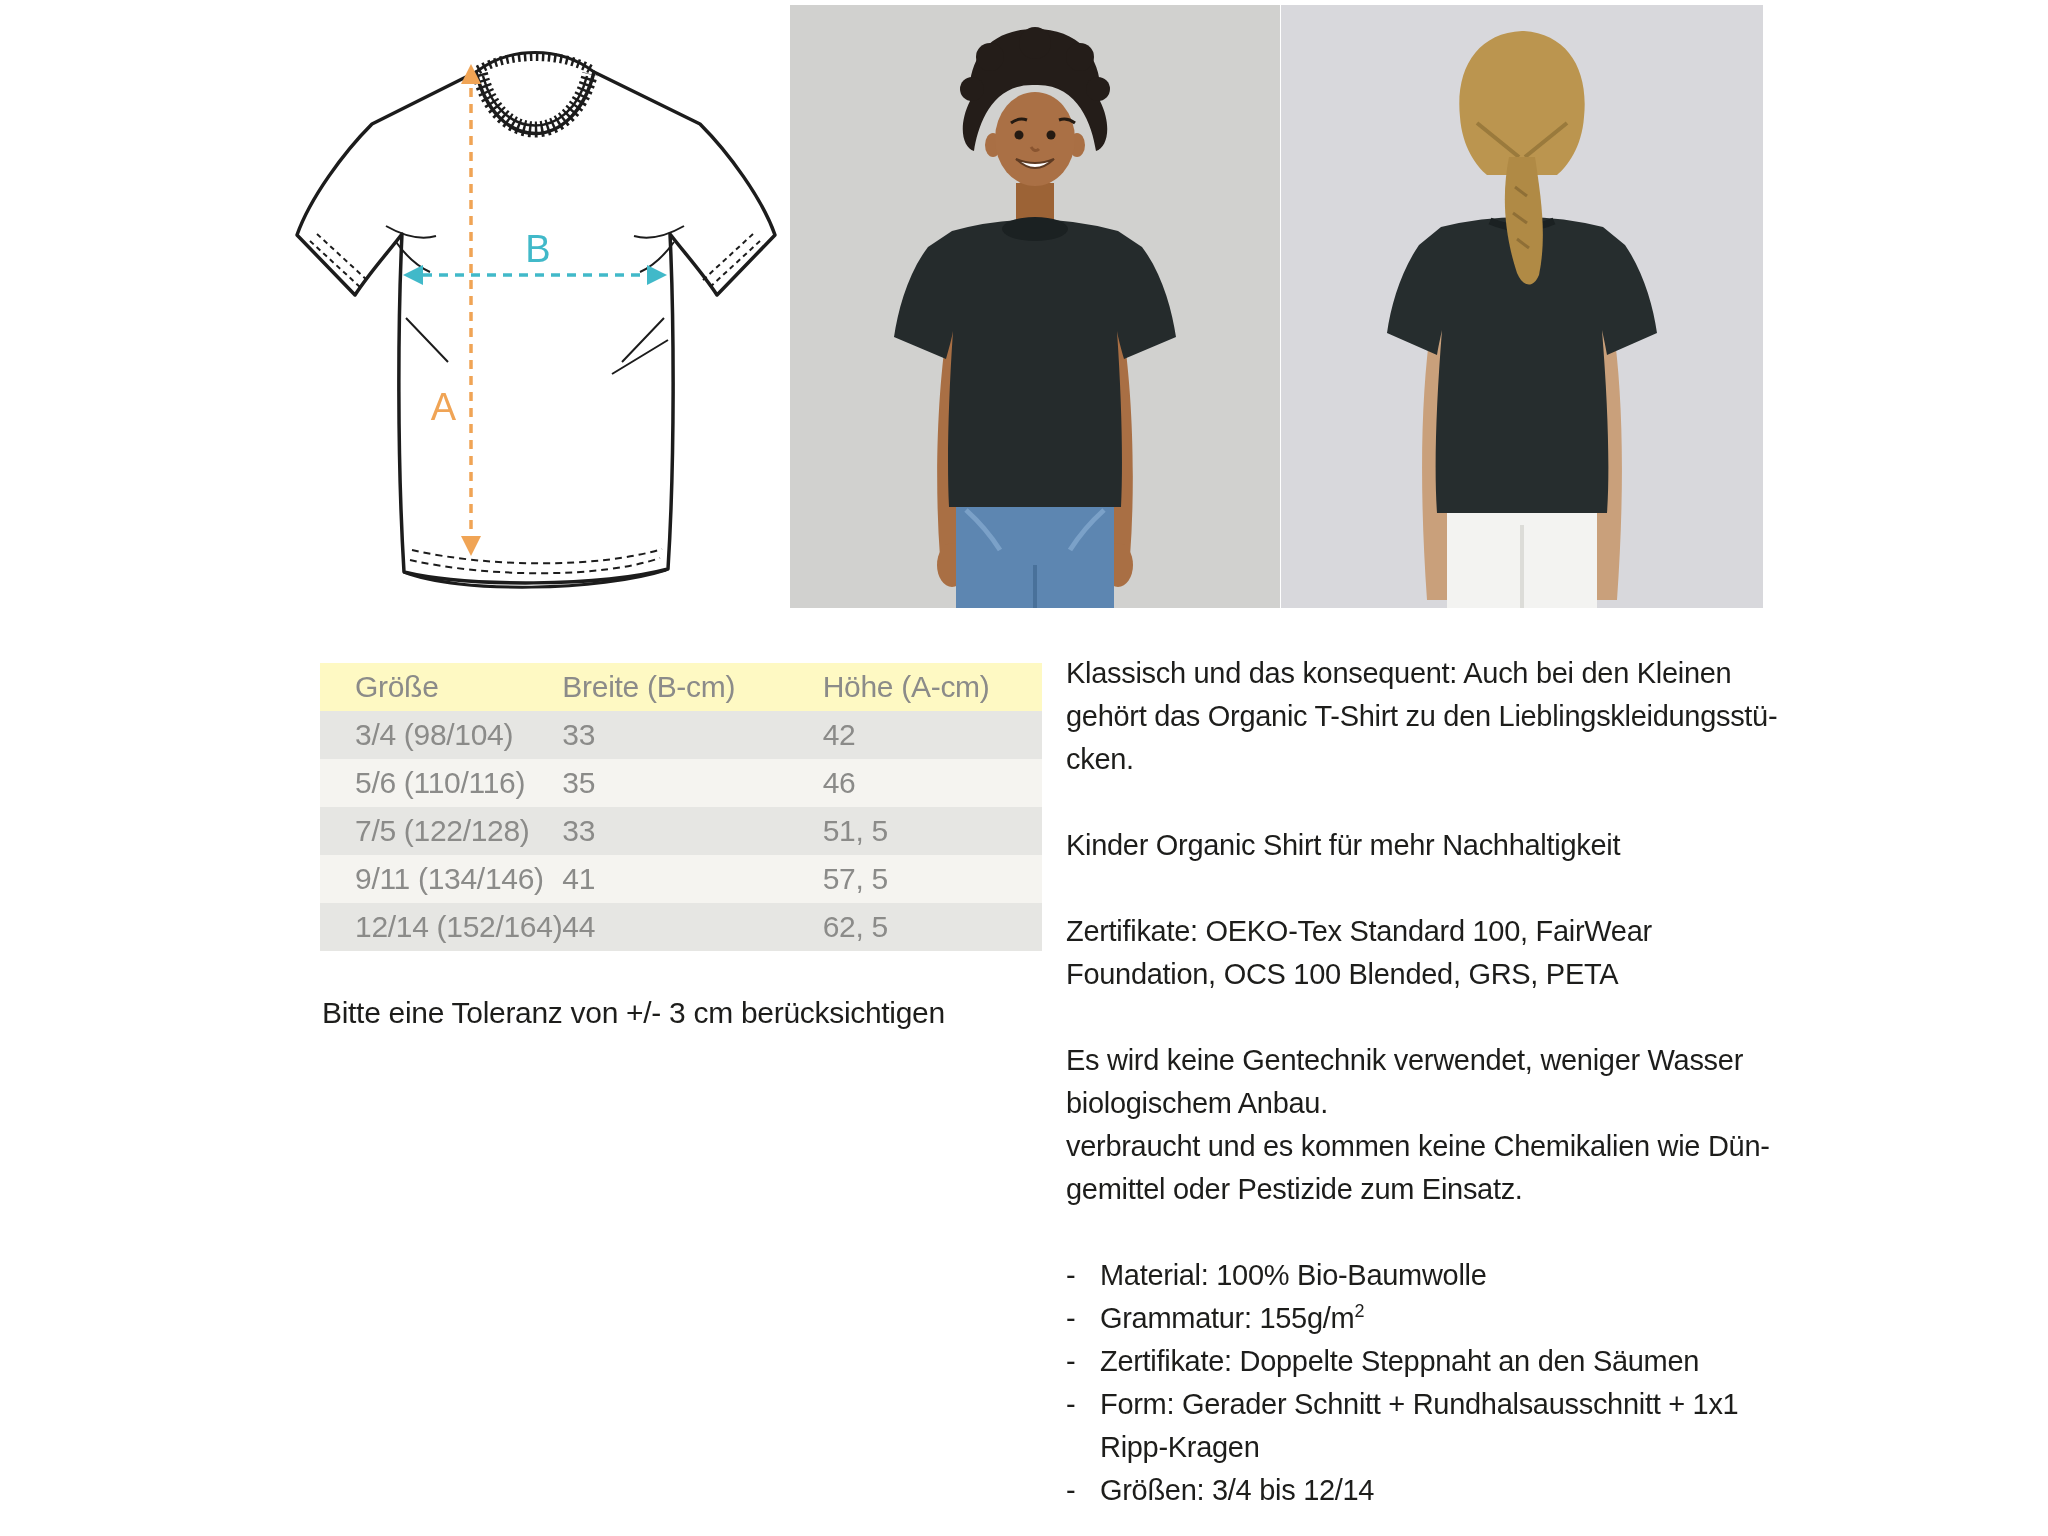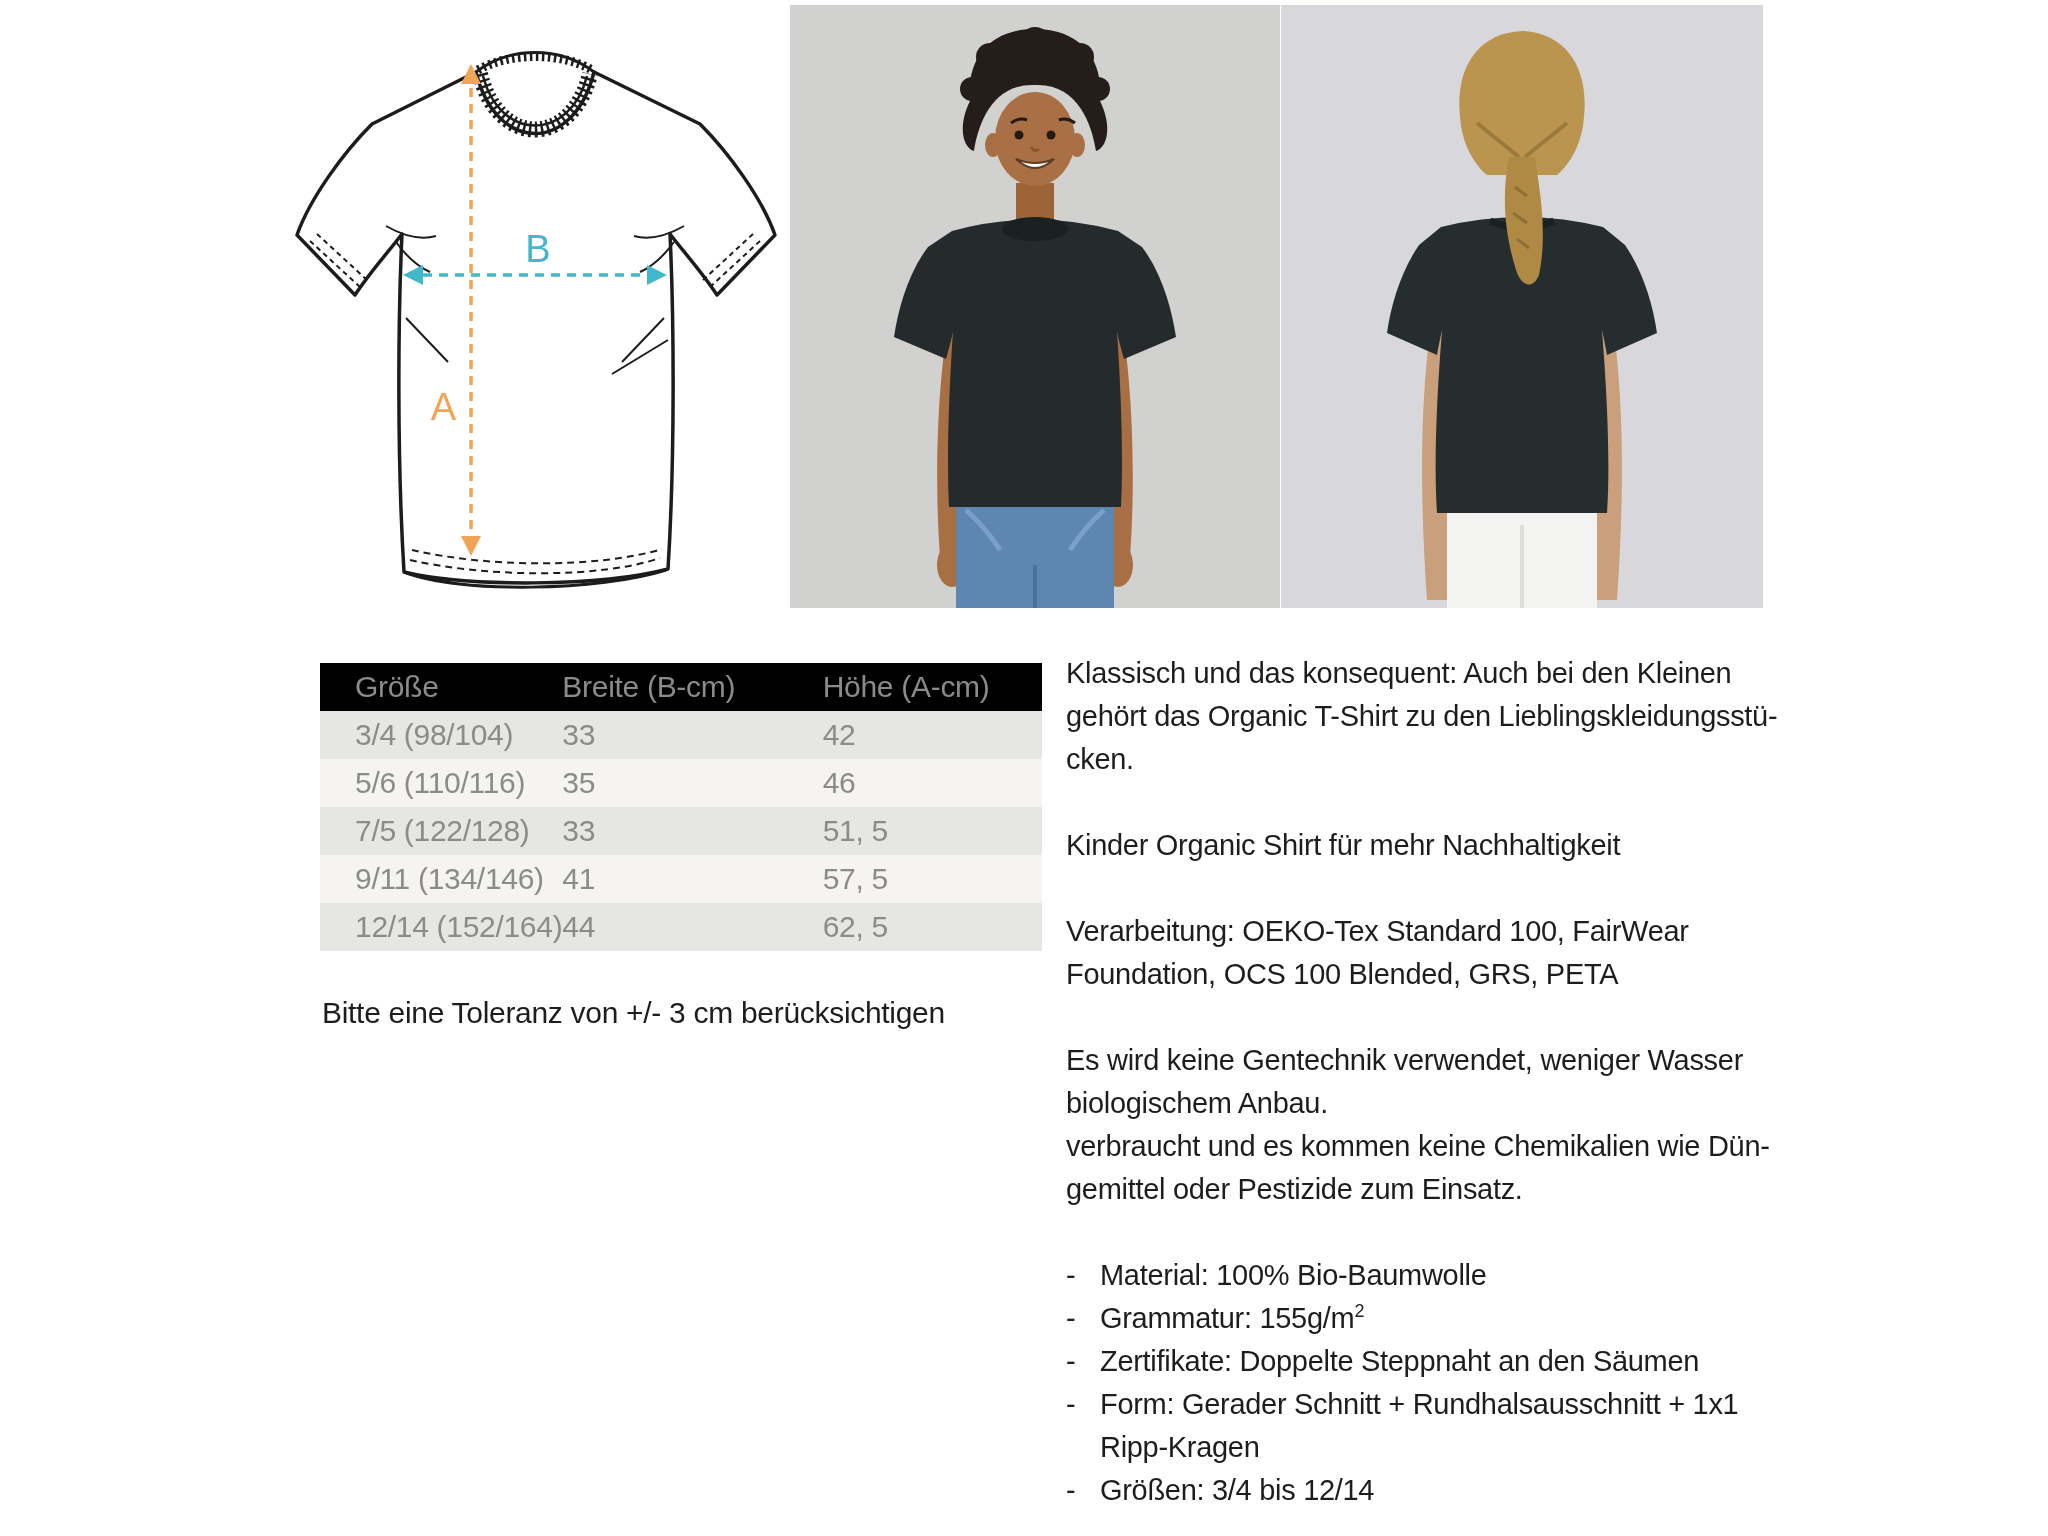--- a/index.html
+++ b/index.html
@@ -16,21 +16,21 @@
   .size-table{
     position:absolute;left:320px;top:663px;width:722px;
     border-collapse:collapse;color:#8b8b89;font-size:30px;letter-spacing:-0.3px;
   }
   .size-table th,.size-table td{
     font-weight:normal;text-align:left;height:48px;padding:0;white-space:nowrap;
   }
   .size-table th:first-child,.size-table td:first-child{padding-left:35px;width:192px}
   .size-table th:nth-child(2),.size-table td:nth-child(2){width:270px}
   .size-table th:nth-child(3),.size-table td:nth-child(3){width:225px}
-  .size-table thead tr{background:#000000}
+  .size-table thead tr{background:#fef9c3}
   .size-table tbody tr:nth-child(odd){background:#e6e6e3}
   .size-table tbody tr:nth-child(even){background:#f5f4f0}
 
   .tolerance{position:absolute;left:322px;top:996px;font-size:30px;letter-spacing:-0.3px}
 
   .description{
     position:absolute;left:1066px;top:648px;width:810px;
     font-size:29px;line-height:43px;letter-spacing:-0.3px;
   }
   .description p{margin:4px 0 43px 0}
@@ -209,21 +209,21 @@
 <div class="description">
   <p>
     <span class="ln">Klassisch und das konsequent: Auch bei den Kleinen</span>
     <span class="ln">gehört das Organic T-Shirt zu den Lieblingskleidungsstü-</span>
     <span class="ln">cken.</span>
   </p>
   <p>
     <span class="ln">Kinder Organic Shirt für mehr Nachhaltigkeit</span>
   </p>
   <p>
-    <span class="ln">Verarbeitung: OEKO-Tex Standard 100, FairWear</span>
+    <span class="ln">Zertifikate: OEKO-Tex Standard 100, FairWear</span>
     <span class="ln">Foundation, OCS 100 Blended, GRS, PETA</span>
   </p>
   <p>
     <span class="ln">Es wird keine Gentechnik verwendet, weniger Wasser</span>
     <span class="ln">biologischem Anbau.</span>
     <span class="ln">verbraucht und es kommen keine Chemikalien wie Dün-</span>
     <span class="ln">gemittel oder Pestizide zum Einsatz.</span>
   </p>
   <div class="bullets">
     <div class="bullet">

